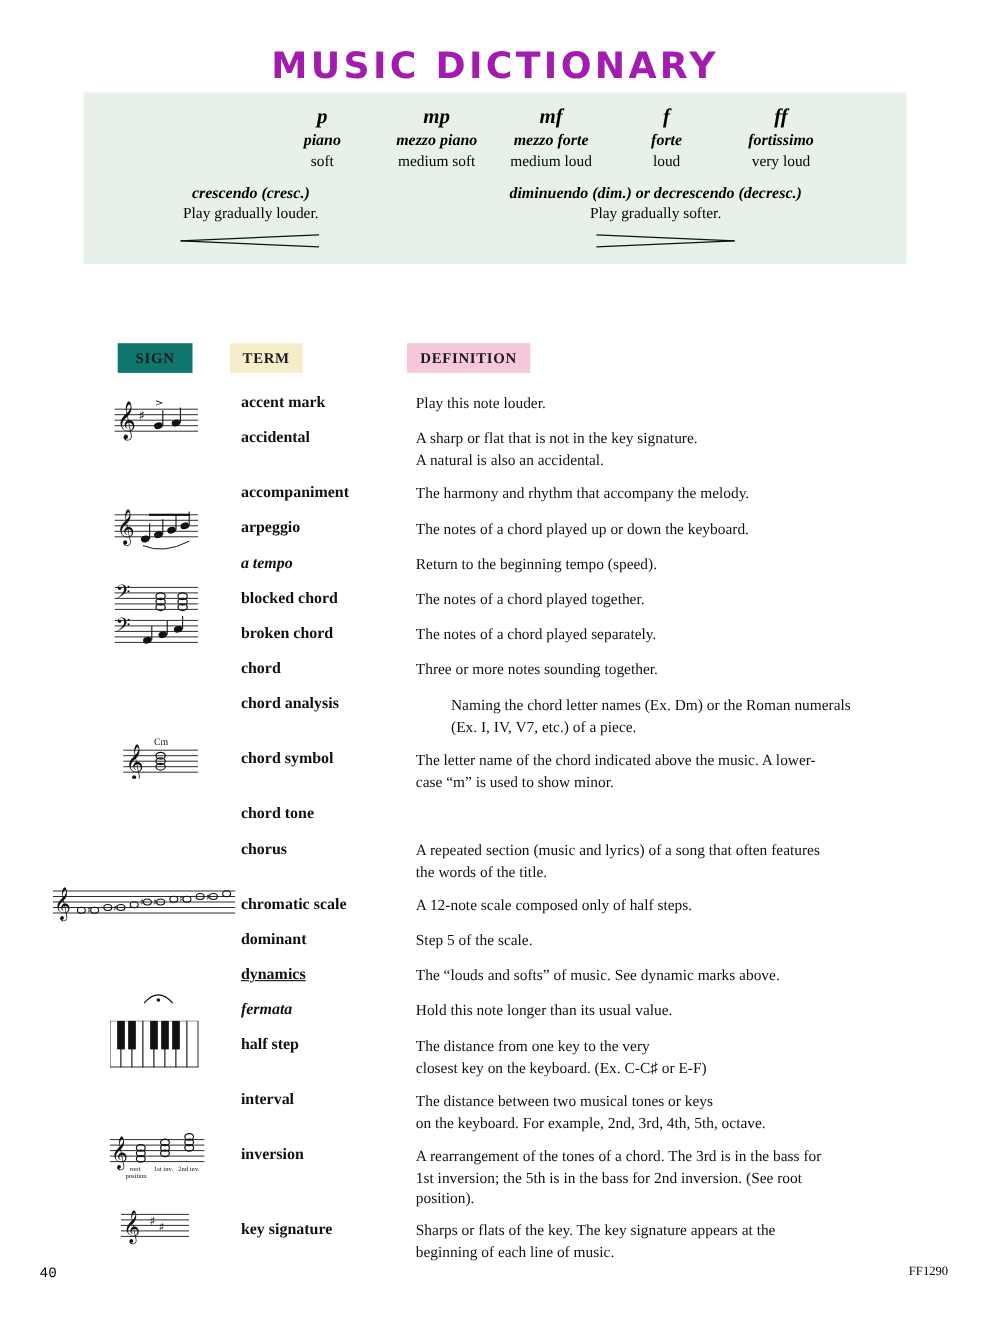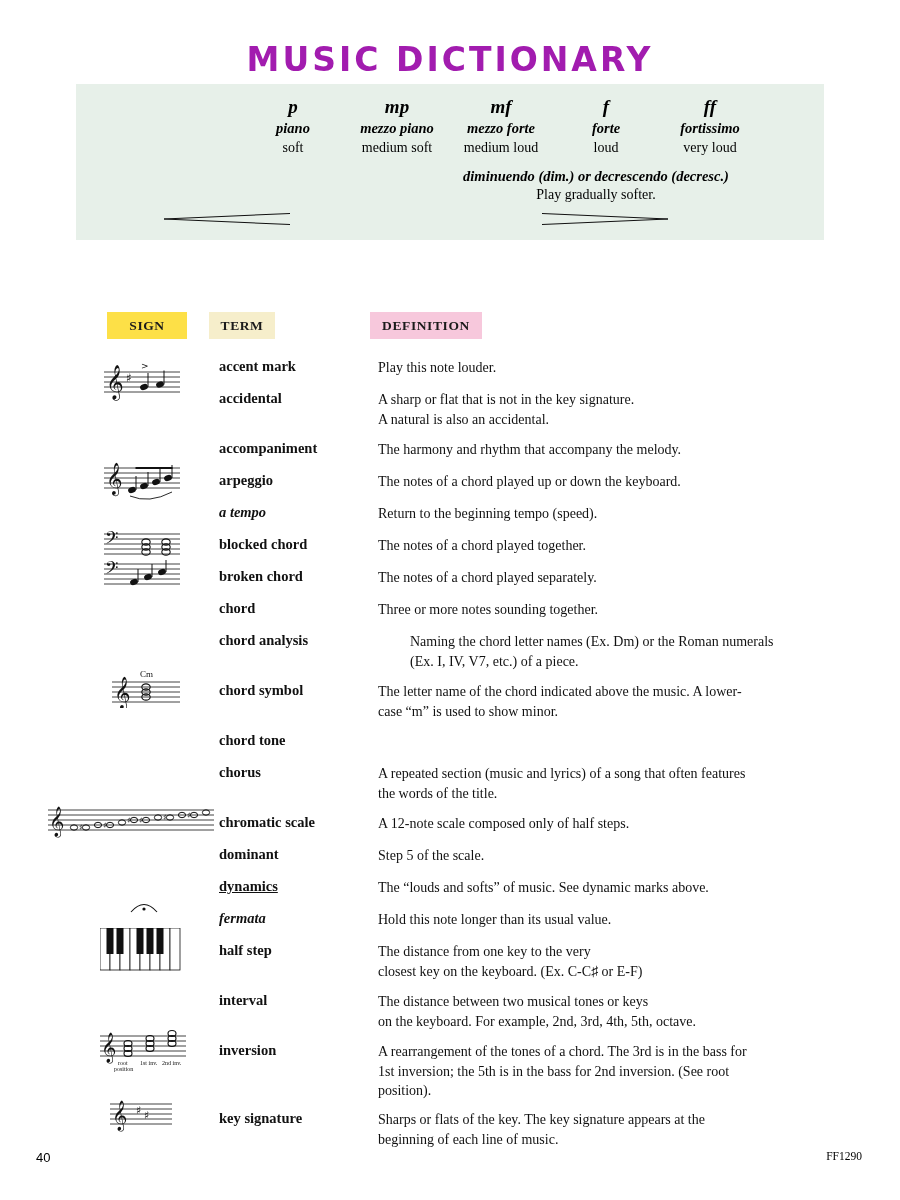--- a/index.html
+++ b/index.html
@@ -90,21 +90,21 @@
     position: absolute;
     height: 27px;
     line-height: 27px;
     text-align: center;
     font-family: "Liberation Serif", serif;
     font-weight: bold;
     font-size: 13.5px;
     letter-spacing: 0.6px;
     color: #1b1b1b;
   }
-  .hdr-sign { left: 107px; top: 312px; width: 80px; background: #fde047; }
+  .hdr-sign { left: 107px; top: 312px; width: 68px; background: #0f766e; }
   .hdr-term { left: 209px; top: 312px; width: 66px; background: #f6eecb; }
   .hdr-def  { left: 370px; top: 312px; width: 112px; background: #f7c8dc; }
   
   .term {
     position: absolute;
     left: 219px;
     font-family: "Liberation Serif", serif;
     font-weight: bold;
     font-size: 14.5px;
     color: #111;
@@ -120,21 +120,21 @@
     line-height: 19.5px;
     color: #111;
   }
   
   .sign { position: absolute; }
   
   .folio {
     position: absolute;
     left: 36px;
     top: 1150px;
-    font-family: Liberation Sans, sans-serif;
+    font-family: Liberation Mono, monospace;
     font-size: 13px;
   }
   .code {
     position: absolute;
     right: 38px;
     top: 1150px;
     font-family: "Liberation Serif", serif;
     font-size: 11.5px;
   }
   .ital { font-style: italic; }
@@ -172,20 +172,24 @@
       <div class="dyn-it">forte</div>
       <div class="dyn-def">loud</div>
     </div>
 
     <div class="dyn-col" style="left:569px; top:12px;">
       <div class="dyn-sym">ff</div>
       <div class="dyn-it">fortissimo</div>
       <div class="dyn-def">very loud</div>
     </div>
 
+    <div class="cresc-block" style="left:2px; top:84px; width:300px;">
+      <div class="cresc-title">crescendo (cresc.)</div>
+      <div class="cresc-sub">Play gradually louder.</div>
+    </div>
     <svg class="hairpin" style="left:88px; top:128px; width:126px; height:14px;" viewBox="0 0 126 14">
       <line x1="0" y1="7" x2="126" y2="1.5" stroke="#111" stroke-width="1.1"></line>
       <line x1="0" y1="7" x2="126" y2="12.5" stroke="#111" stroke-width="1.1"></line>
     </svg>
 
     <div class="cresc-block" style="left:310px; top:84px; width:420px;">
       <div class="cresc-title">diminuendo (dim.) or decrescendo (decresc.)</div>
       <div class="cresc-sub">Play gradually softer.</div>
     </div>
     <svg class="hairpin" style="left:466px; top:128px; width:126px; height:14px;" viewBox="0 0 126 14">

